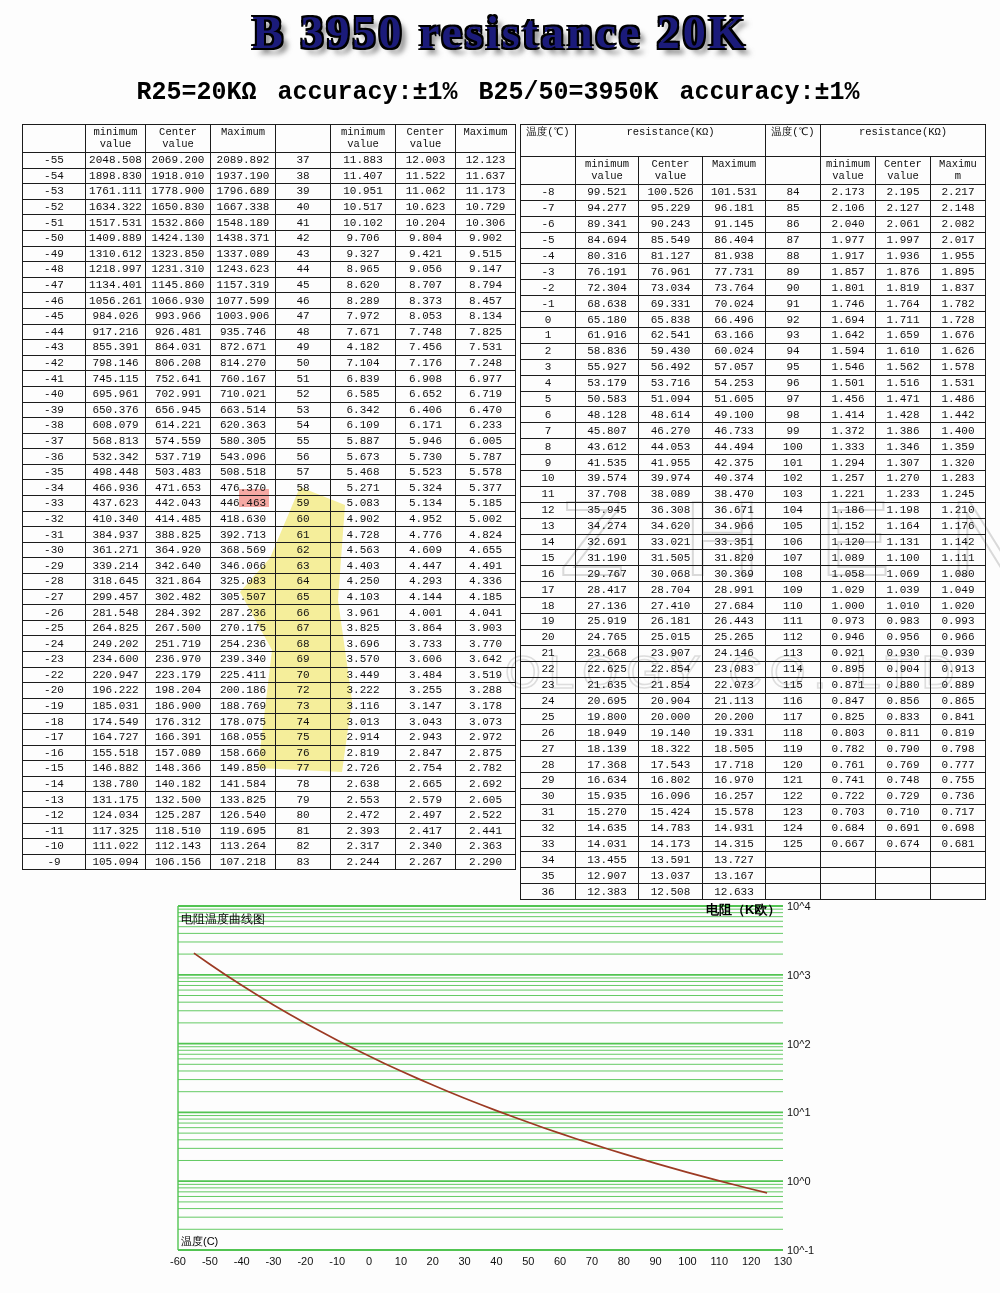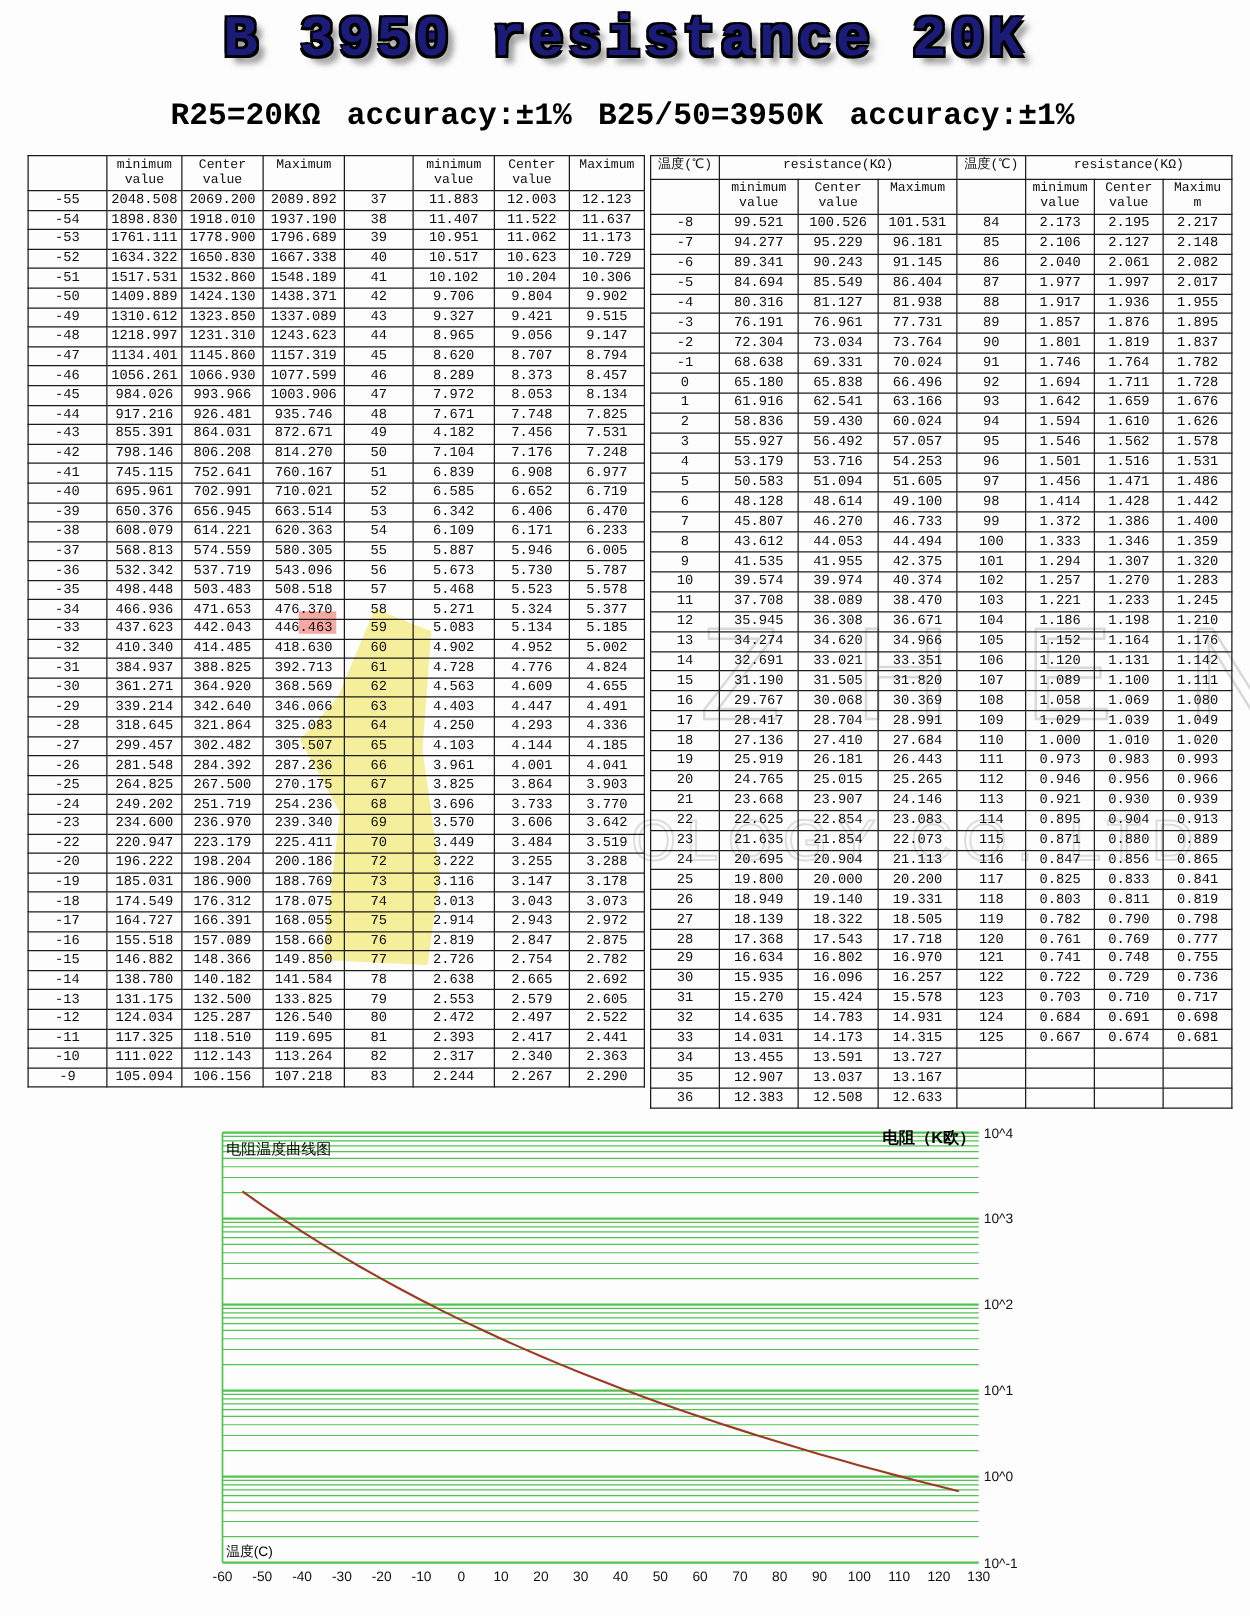--- a/index.html
+++ b/index.html
@@ -1,19 +1,19 @@
 <!DOCTYPE html>
 <html><head>
 <meta charset="utf-8">
 <style>
   html,body{margin:0;padding:0;background:#e8e8e8;}
   .page{position:relative;width:1000px;height:1293px;background:#fdfdfd;overflow:hidden;
         font-family:"Liberation Sans",sans-serif;color:#111;}
   .title{position:absolute;left:0;right:0;top:6px;text-align:center;
-         font-family:Liberation Mono, monospace;font-weight:bold;font-size:46px;letter-spacing:3px;
+         font-family:Liberation Serif, serif;font-weight:bold;font-size:46px;letter-spacing:3px;
          color:#1b1b7a;
          text-shadow:-2px -2px 0 #000,2px -2px 0 #000,-2px 2px 0 #000,2px 2px 0 #000,
                      6px 6px 5px rgba(110,110,110,.75);}
   .subtitle{position:absolute;left:0;right:4px;top:78px;text-align:center;
             font-family:"Liberation Mono",monospace;font-size:25px;font-weight:600;
             color:#000;word-spacing:6px;}
   table.tbl{position:absolute;border-collapse:collapse;table-layout:fixed;
             font-family:"Liberation Mono",monospace;font-size:11px;color:#101010;
             background:transparent;}
   .tbl td,.tbl th{border:1px solid #1c1c1c;padding:0 2px;text-align:center;
@@ -537,21 +537,21 @@
       <col style="width:55px">
         <col style="width:63px">
         <col style="width:64px">
         <col style="width:63px">
       <col style="width:55px">
         <col style="width:55px">
         <col style="width:55px">
         <col style="width:55px">
     </colgroup>
     <thead>
-      <tr style="height:19px">
+      <tr style="height:32px">
         <th style="white-space:nowrap">温度(℃)</th>
         <th colspan="3">resistance(KΩ)</th>
         <th style="white-space:nowrap">温度(℃)</th>
         <th colspan="3" class="ctr" style="text-align:center">resistance(KΩ)</th>
       </tr>
       <tr style="height:28px">
         <th></th>
         <th>minimum
 value</th>
         <th>Center

